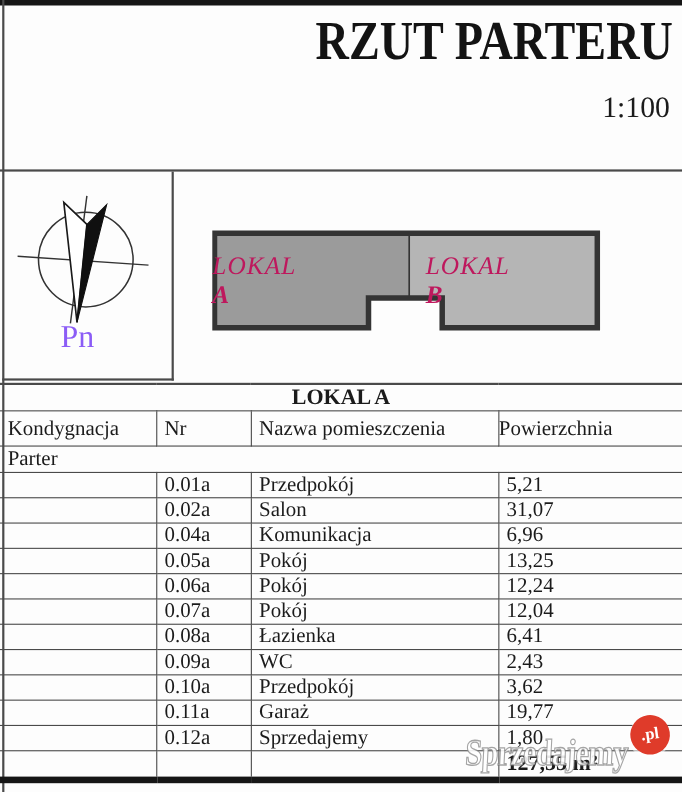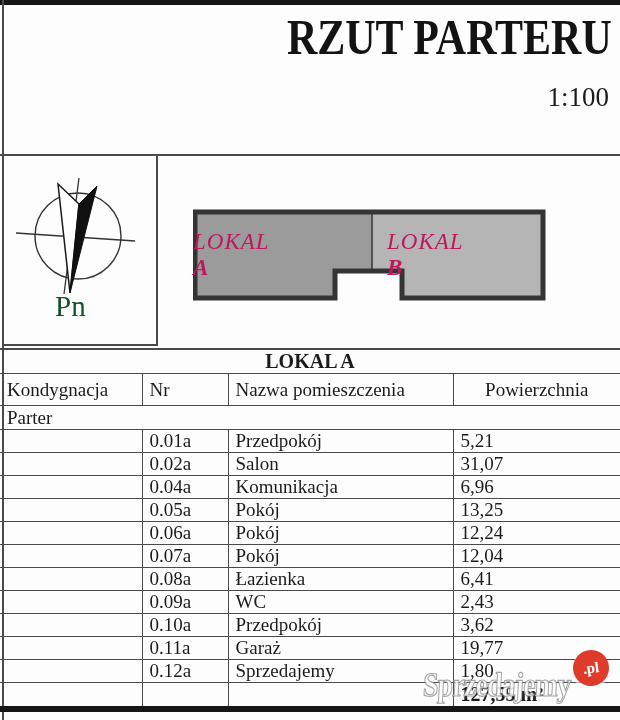--- a/index.html
+++ b/index.html
@@ -16,21 +16,21 @@
     white-space:nowrap; transform:scaleX(.84); transform-origin:100% 0; color:#131313;
   }
   .sheet-scale { position:absolute; right:11px; top:82px; font-size:27px; color:#1b1b1b; }
   .header-rule { position:absolute; left:0; top:154px; width:620px; height:2px; background:#4a4a4a; }
 
   .compass-box {
     position:absolute; left:2px; top:156px; width:156px; height:190px;
     border-right:2px solid #4a4a4a; border-bottom:2px solid #4a4a4a; box-sizing:border-box;
   }
   .compass-svg { position:absolute; left:0; top:0; }
-  .compass-label { position:absolute; left:53px; top:134px; font-size:29px; color:#14532d; }
+  .compass-label { position:absolute; left:53px; top:134px; font-size:29px; color:#8b5cf6; }
 
   .diagram-svg { position:absolute; left:193px; top:206px; }
   .lokal-label { position:absolute; width:160px; text-align:left; font-style:italic; color:#be185d; line-height:1.12; }
   .lokal-label .l1 { font-size:23px; letter-spacing:1px; }
   .lokal-label .l2 { font-size:23px; font-weight:bold; }
   .lokal-a-label { left:193px; top:229px; }
   .lokal-b-label { left:387px; top:229px; }
 
   .area-table {
     position:absolute; left:0; top:348px; width:620px;
@@ -39,21 +39,21 @@
   .area-table td, .area-table th {
     box-sizing:border-box; padding:0 0 0 7px; font-weight:normal;
     text-align:left; overflow:hidden; white-space:nowrap;
   }
   .row-title td {
     height:20px; text-align:center; font-weight:bold; font-size:20px;
     border-top:2px solid #4a4a4a; border-bottom:1px solid #4a4a4a; padding:0;
   }
   .row-cols th { height:32px; border-bottom:1px solid #4a4a4a; font-size:19px; }
   .row-cols th.div { border-right:1px solid #4a4a4a; }
-  .row-cols th.center { text-align:center; padding:0; }
+  .row-cols th.center { padding:0; }
   .row-group td { height:24px; border-bottom:1px solid #4a4a4a; }
   .data-body tr td { height:22px; border-bottom:1px solid #4a4a4a; }
   .data-body tr td:nth-child(-n+3) { border-right:1px solid #4a4a4a; }
   .row-total td { height:21px; border-bottom:6px solid #161616; }
   .row-total td:nth-child(-n+3) { border-right:1px solid #4a4a4a; }
   .row-total td.total-val { font-weight:bold; font-size:20px; }
 
   .watermark { position:absolute; left:424px; top:666px; z-index:5; }
   .watermark-text {
     font-size:34px; font-weight:bold; letter-spacing:-1px; white-space:nowrap;

